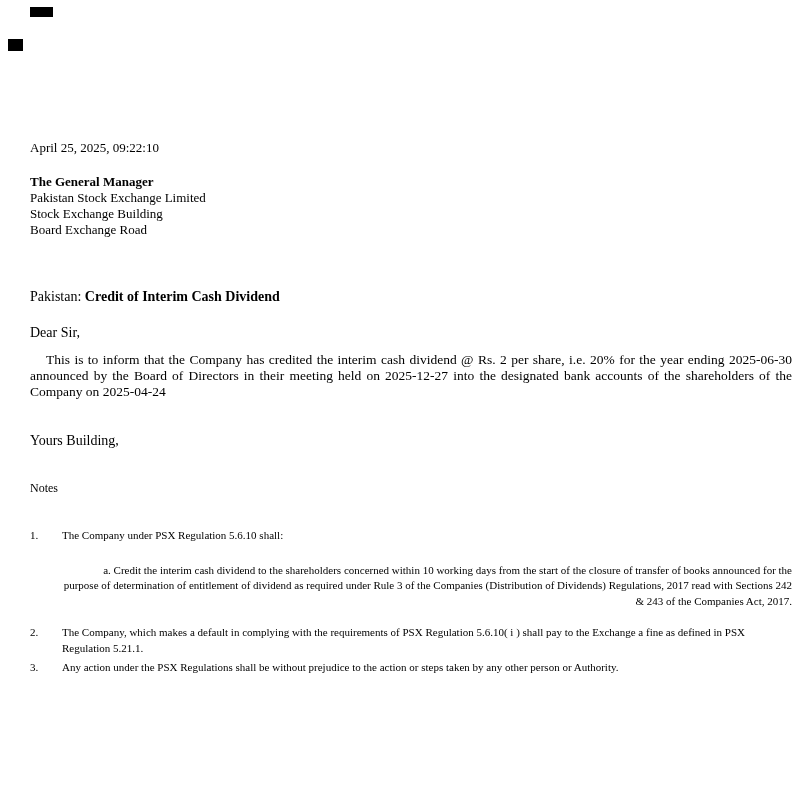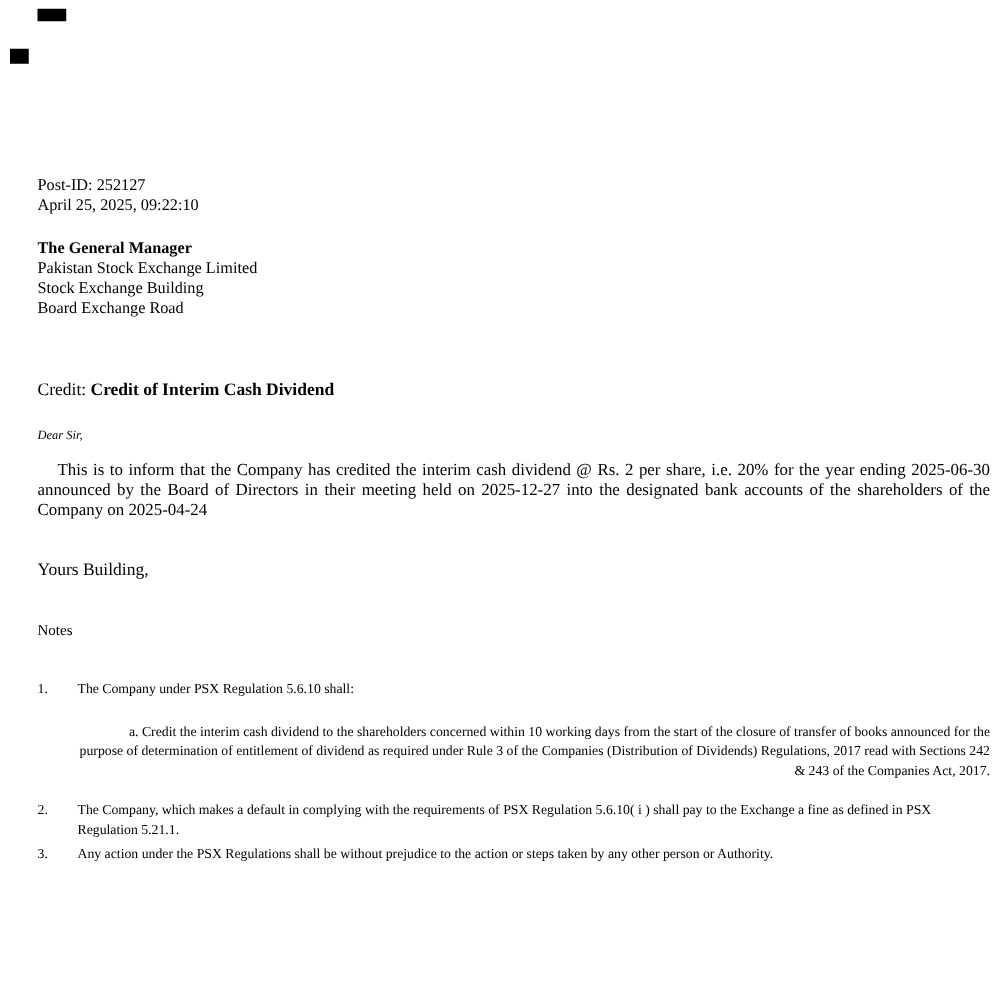--- a/index.html
+++ b/index.html
@@ -11,21 +11,21 @@
   .redact-top { left: 30px; top: 7px; width: 23px; height: 10px; }
   .redact-left { left: 8px; top: 39px; width: 15px; height: 12px; }
 
   .page { padding: 140px 8px 0 30px; }
 
   .meta { font-size: 13px; line-height: 16px; }
   .recipient { margin-top: 18px; font-size: 13px; line-height: 16px; }
   .bold { font-weight: bold; }
 
   .subject { margin-top: 50px; font-size: 14px; line-height: 18px; }
-  .salutation { margin-top: 18px; font-size: 10px; line-height: 18px; font-style: italic; }
+  .salutation { margin-top: 18px; font-size: 14px; line-height: 18px; }
 
   .body-text {
     margin: 10px 0 0 0; font-size: 13.5px; line-height: 16px;
     text-align: justify; text-indent: 16px;
   }
 
   .closing { margin-top: 32px; font-size: 14px; line-height: 18px; }
   .notes-heading { margin-top: 31px; font-size: 12px; line-height: 15px; }
 
   .notes { margin-top: 32px; font-size: 11px; line-height: 15.5px; }
@@ -38,33 +38,32 @@
 </style>
 </head>
 <body>
 
 <div class="redact redact-top"></div>
 <div class="redact redact-left"></div>
 
 <div class="page">
 
   <div class="meta">
-    <div>Post-ID: 252127</div>
     <div>April 25, 2025, 09:22:10</div>
   </div>
 
   <div class="recipient">
     <div class="bold">The General Manager</div>
     <div>Pakistan Stock Exchange Limited</div>
     <div>Stock Exchange Building</div>
     <div>Board Exchange Road</div>
   </div>
 
   <div class="subject">
-    <span>Credit: </span><span class="bold">Credit of Interim Cash Dividend</span>
+    <span>Pakistan: </span><span class="bold">Credit of Interim Cash Dividend</span>
   </div>
 
   <div class="salutation">Dear Sir,</div>
 
   <p class="body-text">This is to inform that the Company has credited the interim cash dividend @ Rs. 2 per share, i.e. 20% for the year ending 2025-06-30 announced by the Board of Directors in their meeting held on 2025-12-27 into the designated bank accounts of the shareholders of the Company on 2025-04-24</p>
 
   <div class="closing">Yours Building,</div>
 
   <div class="notes-heading">Notes</div>
 

